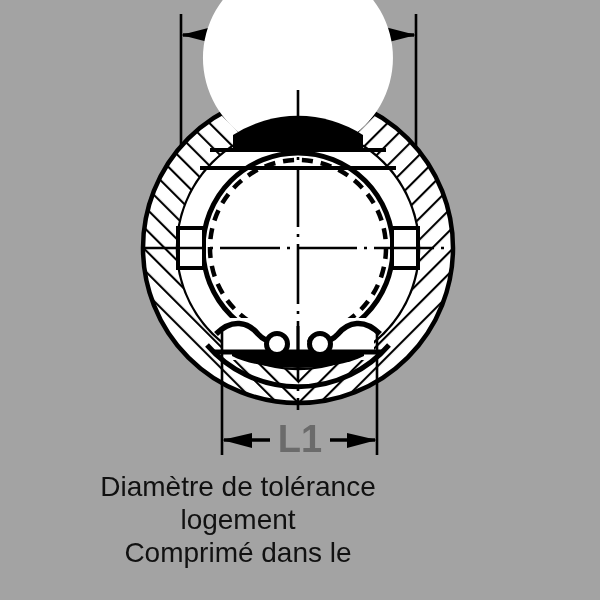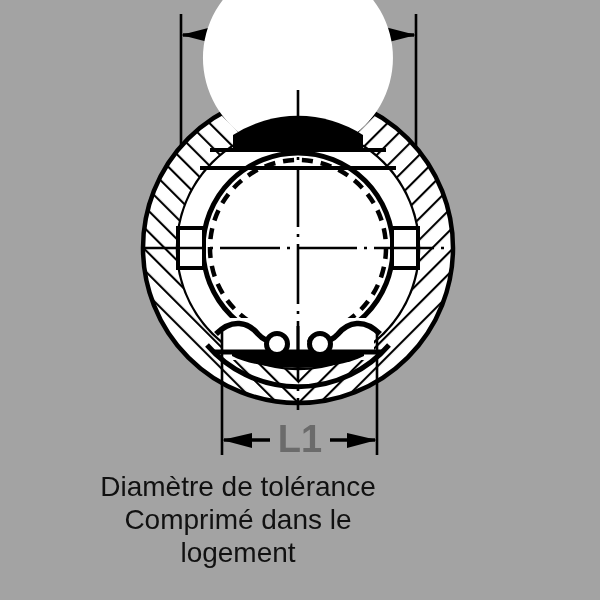--- a/index.html
+++ b/index.html
@@ -172,17 +172,17 @@
       <polygon points="222,440 252,433 252,448" fill="#000000"></polygon>
       <polygon points="377,440 347,433 347,448" fill="#000000"></polygon>
 
       <text x="300" y="452" text-anchor="middle" font-family="Liberation Sans, sans-serif" font-size="38" font-weight="bold" fill="#6b6b6b">L1</text>
     </g>
 
   </svg>
 
   <div class="caption-block">
     <span class="caption-line">Diamètre de tolérance</span>
+    <span class="caption-line">logement</span>
     <span class="caption-line">Comprimé dans le</span>
-    <span class="caption-line">logement</span>
   </div>
 
 </div>
 
 </body></html>

